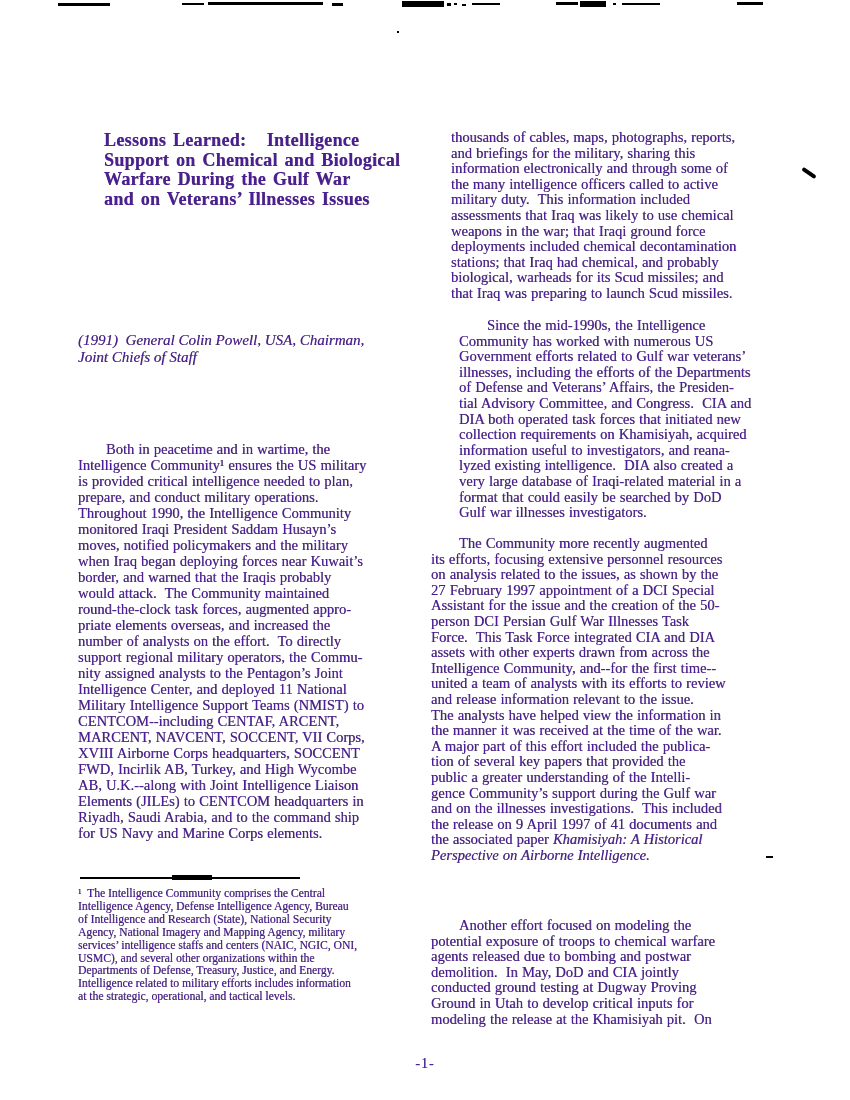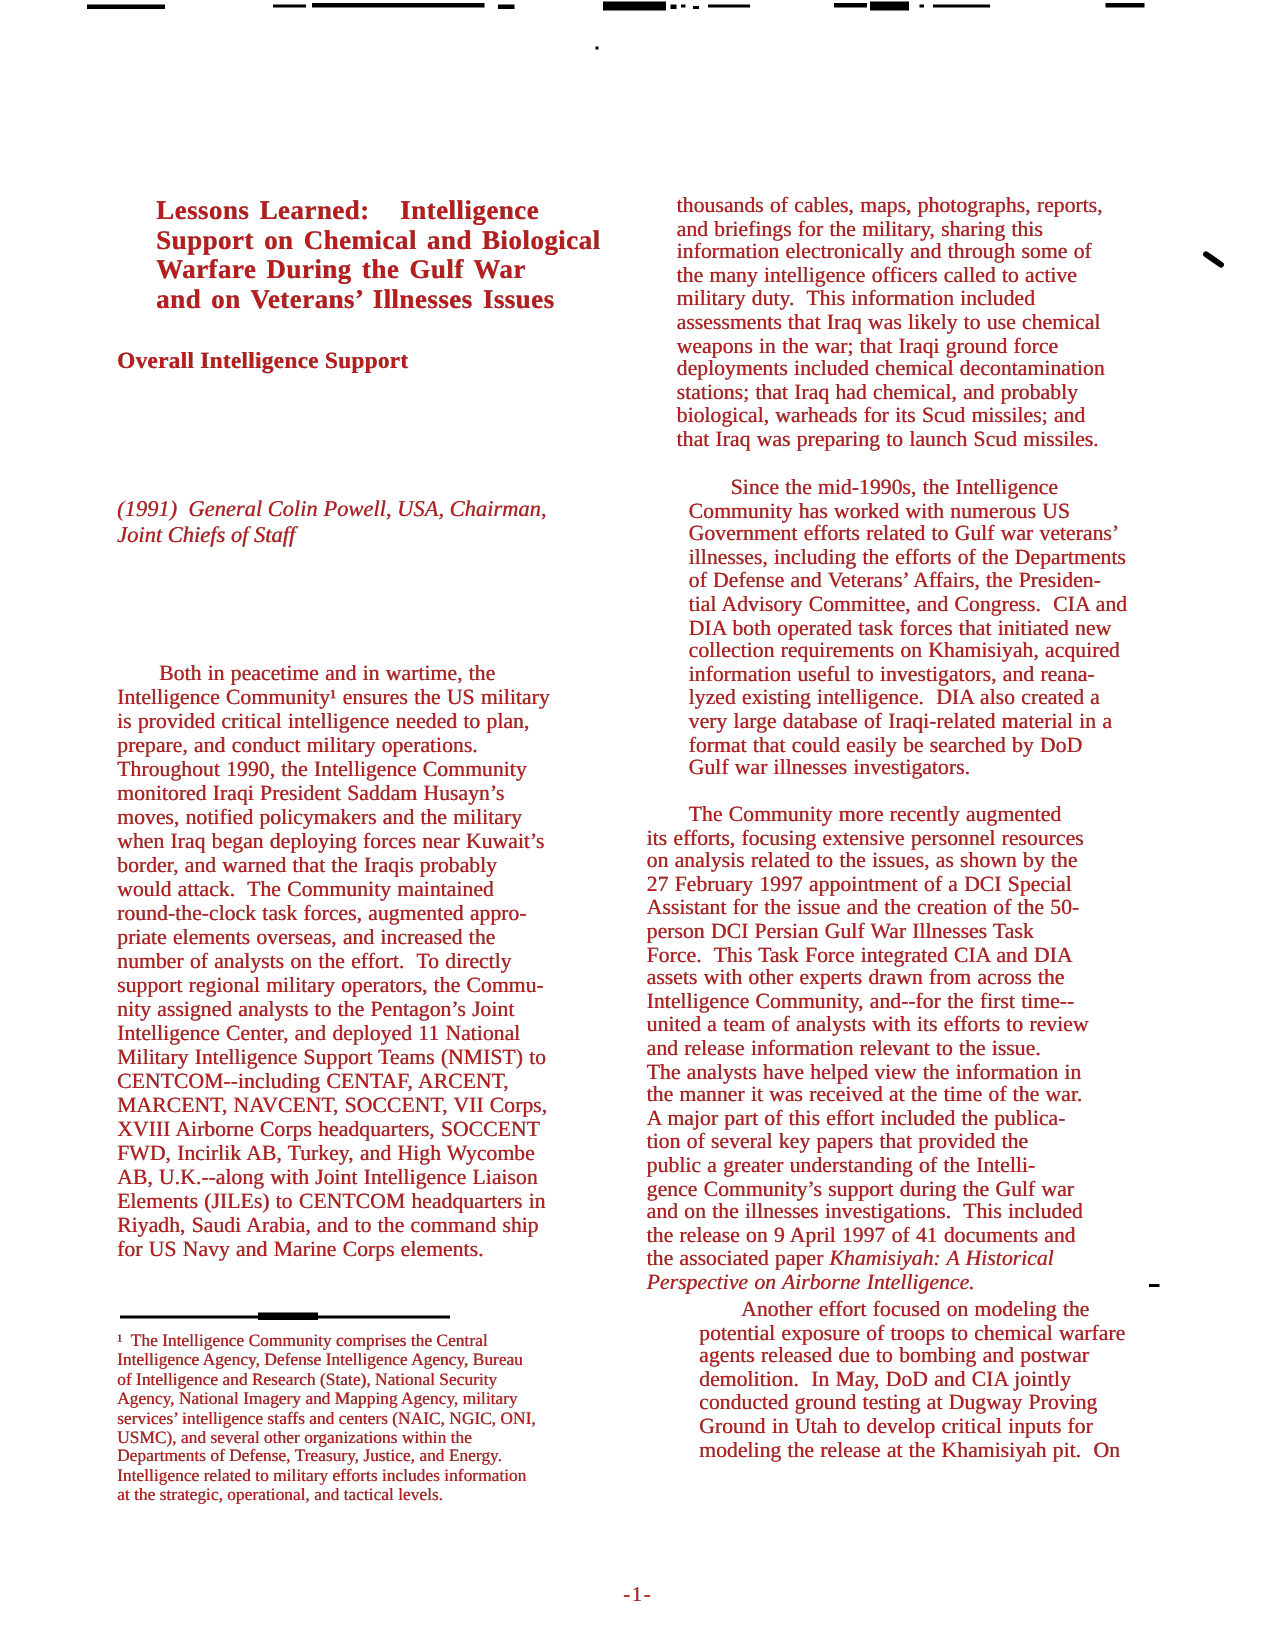--- a/index.html
+++ b/index.html
@@ -1,21 +1,21 @@
 <!DOCTYPE html>
 <html><head>
 <meta charset="utf-8">
 <style>
   html, body { margin: 0; padding: 0; background: #ffffff; }
   .page {
     position: relative;
     width: 850px;
     height: 1100px;
     background: #ffffff;
-    color: #b91c1c;
+    color: #4c1d95;
     font-family: "Liberation Serif", serif;
     overflow: hidden;
     text-shadow: 0.35px 0.2px 0 rgba(0,0,0,0.55);
   }
   .blk { position: absolute; margin: 0; white-space: pre-wrap; }
   .doc-title {
     left: 104px; top: 131px; width: 342px;
     font-size: 18px; line-height: 19.5px; font-weight: bold;
     letter-spacing: 0.3px; word-spacing: 2px;
   }
@@ -33,21 +33,21 @@
   }
   .body { font-size: 14.5px; word-spacing: 0.5px; }
   .col-left  { left: 78px;  width: 370px; line-height: 16px; }
   .col-right { left: 431px; width: 378px; line-height: 15.6px; }
   .indent { text-indent: 28px; }
   .p-l1 { top: 412px; margin-top: 29px; }
   .p-l2 { top: 813px; }
   .p-r1 { top: 130px; margin-left: 20px; }
   .p-r2 { top: 318px; margin-left: 28px; }
   .p-r3 { top: 536px; }
-  .p-r4 { top: 866px; margin-left: 35px; }
+  .p-r4 { top: 918px; }
   .footnote {
     left: 78px; top: 888px; width: 360px;
     font-size: 11.6px; line-height: 12.9px;
   }
   .rule  { position: absolute; left: 80px;  top: 877px; width: 220px; height: 2px; background: #000; }
   .rule-thick { position: absolute; left: 172px; top: 875px; width: 40px; height: 5px; background: #000; }
   .page-number {
     position: absolute; left: 0; top: 1056px; width: 850px;
     text-align: center; font-size: 14px; letter-spacing: 1px;
   }
@@ -91,21 +91,20 @@
   <div class="mark m13"></div>
   <div class="mark m14"></div>
   <div class="mark m15"></div>
   <div class="mark m16"></div>
   <div class="mark m17"></div>
 
   <h1 class="blk doc-title">Lessons Learned:   Intelligence
 Support on Chemical and Biological
 Warfare During the Gulf War
 and on Veterans’ Illnesses Issues</h1>
-  <h2 class="blk section-heading">Overall Intelligence Support</h2>
   <p class="blk attribution">(1991)  General Colin Powell, USA, Chairman,
 Joint Chiefs of Staff</p>
   <p class="blk body col-left indent p-l1">Both in peacetime and in wartime, the
 Intelligence Community¹ ensures the US military
 is provided critical intelligence needed to plan,
 prepare, and conduct military operations.
 Throughout 1990, the Intelligence Community
 monitored Iraqi President Saddam Husayn’s
 moves, notified policymakers and the military
 when Iraq began deploying forces near Kuwait’s

